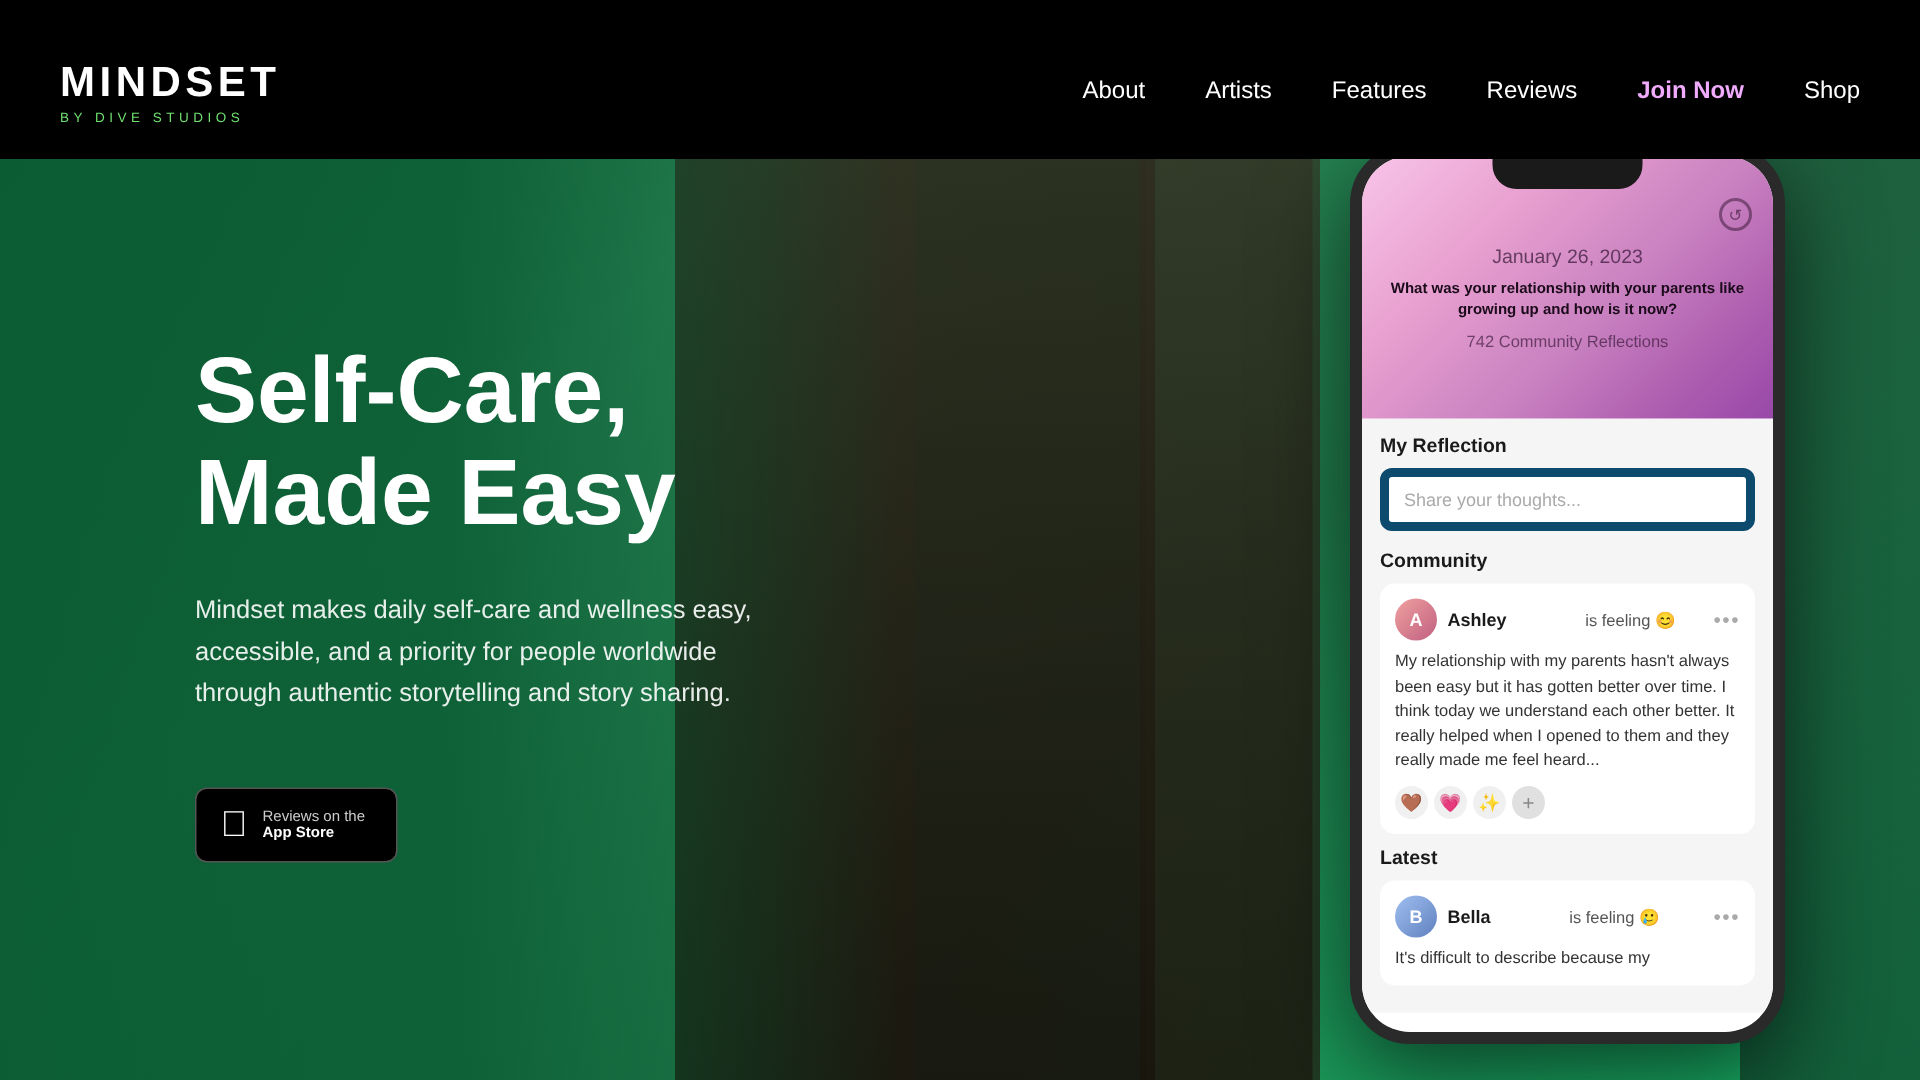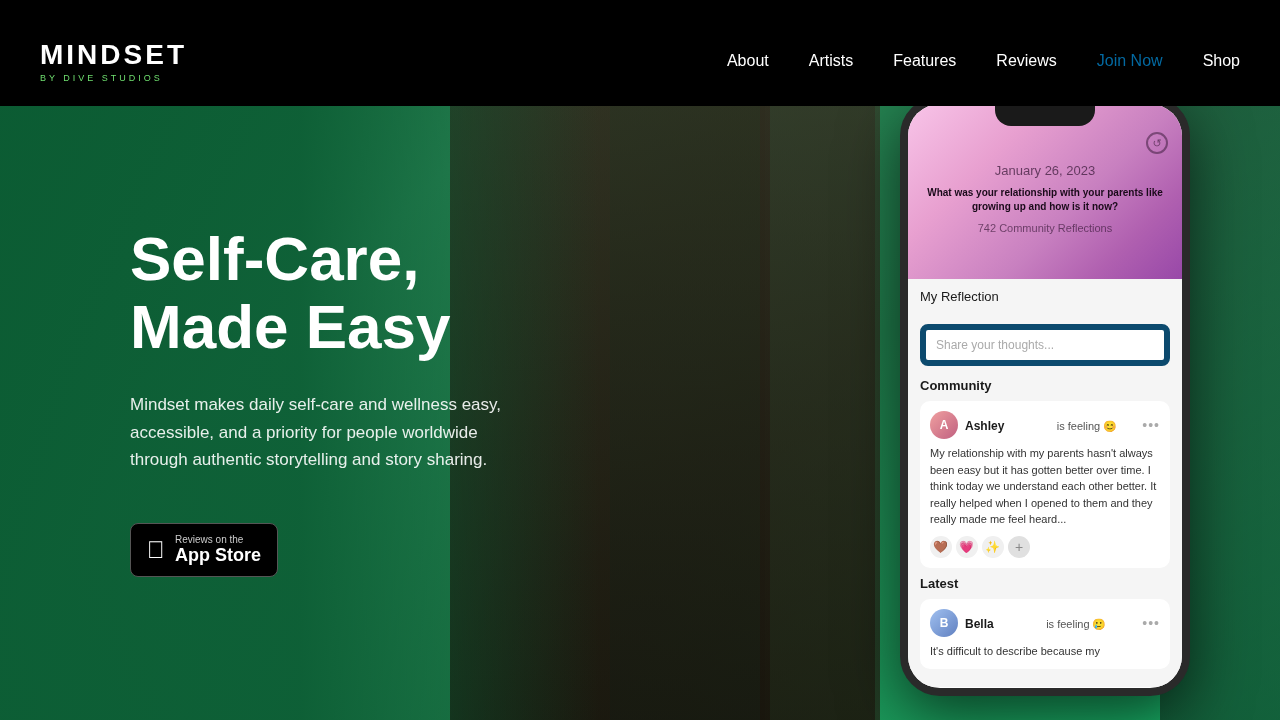--- a/index.html
+++ b/index.html
@@ -41,22 +41,22 @@
       align-items: center;
       gap: 40px;
     }
     .nav-link {
       color: #fff;
       text-decoration: none;
       font-size: 16px;
       font-weight: 400;
     }
     .nav-link.join-now {
-      color: #0369a1;
-      font-weight: 400;
+      color: #f0abfc;
+      font-weight: 700;
     }
 
     
     .hero {
       position: absolute;
       top: 16px; left: 0;
       width: 1280px;
       height: 720px;
       overflow: hidden;
     }
@@ -152,21 +152,21 @@
     }
     .btn-store-text {
       display: flex;
       flex-direction: column;
     }
     .btn-store-top {
       font-size: 10px;
       color: #ccc;
     }
     .btn-store-bottom {
-      font-size: 18px;
+      font-size: 10px;
       color: #fff;
       font-weight: 700;
       white-space: nowrap;
     }
 
     
     .phone-wrapper {
       position: absolute;
       right: 90px;
       top: 80px;
@@ -242,23 +242,23 @@
       color: rgba(50,20,50,0.6);
     }
 
     
     .phone-body {
       background: #f5f5f5;
       padding: 10px 12px;
     }
     .section-label {
       font-size: 13px;
-      font-weight: 400;
+      font-weight: 700;
       color: #1a1a1a;
-      margin-bottom: 20px;
+      margin-bottom: 8px;
     }
     .reflection-input {
       width: 100%;
       background: #fff;
       border: 6px solid #0c4a6e;
       border-radius: 8px;
       padding: 8px 10px;
       font-size: 12px;
       color: #aaa;
       margin-bottom: 12px;

